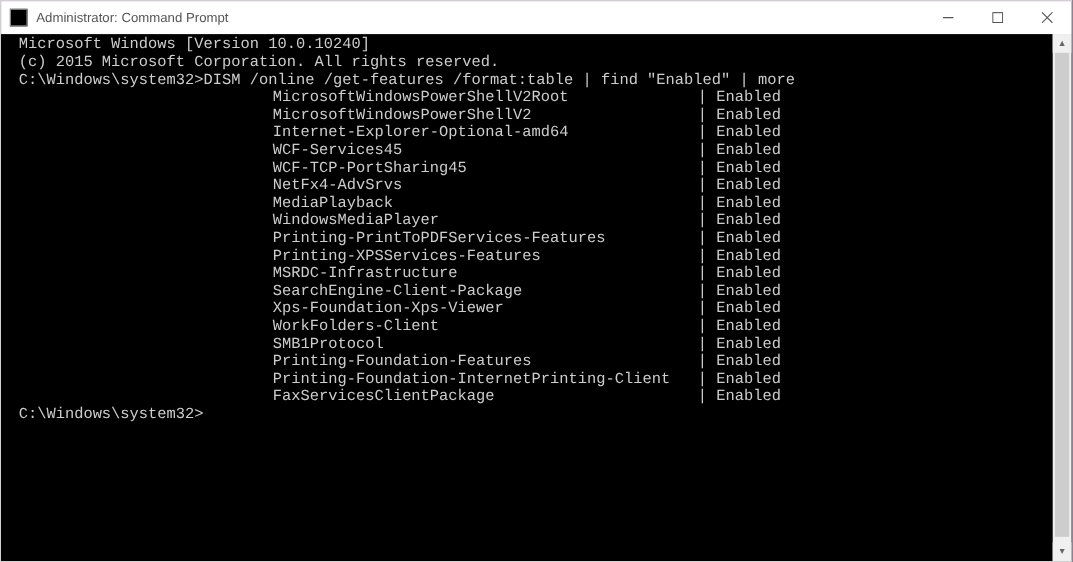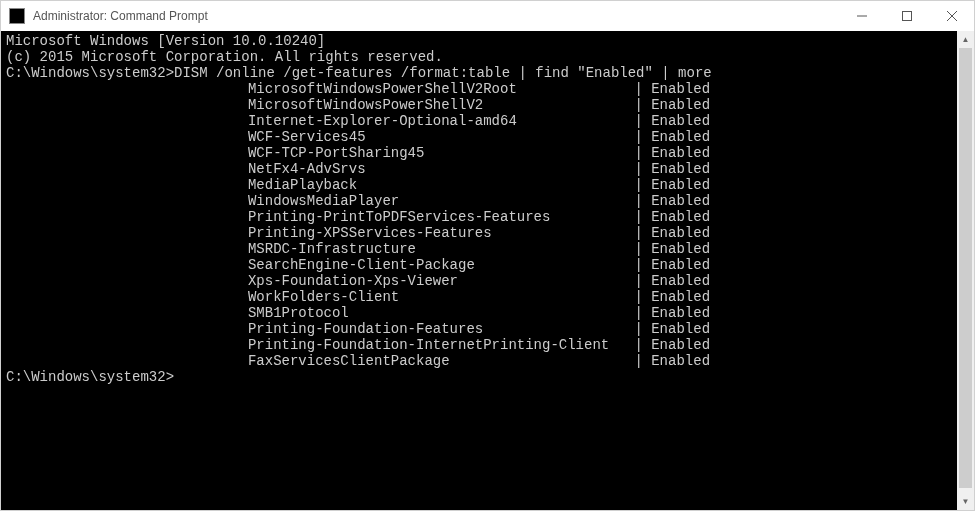--- a/index.html
+++ b/index.html
@@ -75,21 +75,21 @@
       display: flex;
       background: #000;
     }
     .terminal {
       flex: 1;
       background: #000;
       color: #ccc;
       font-family: Consolas, "Courier New", monospace;
       font-size: 14px;
       line-height: 16px;
-      padding: 2px 5px;
+      padding: 2px 16px;
       white-space: pre;
       overflow: hidden;
     }
     .scrollbar {
       width: 17px;
       background: #f0f0f0;
       position: relative;
     }
     .scroll-up, .scroll-down {
       position: absolute;

